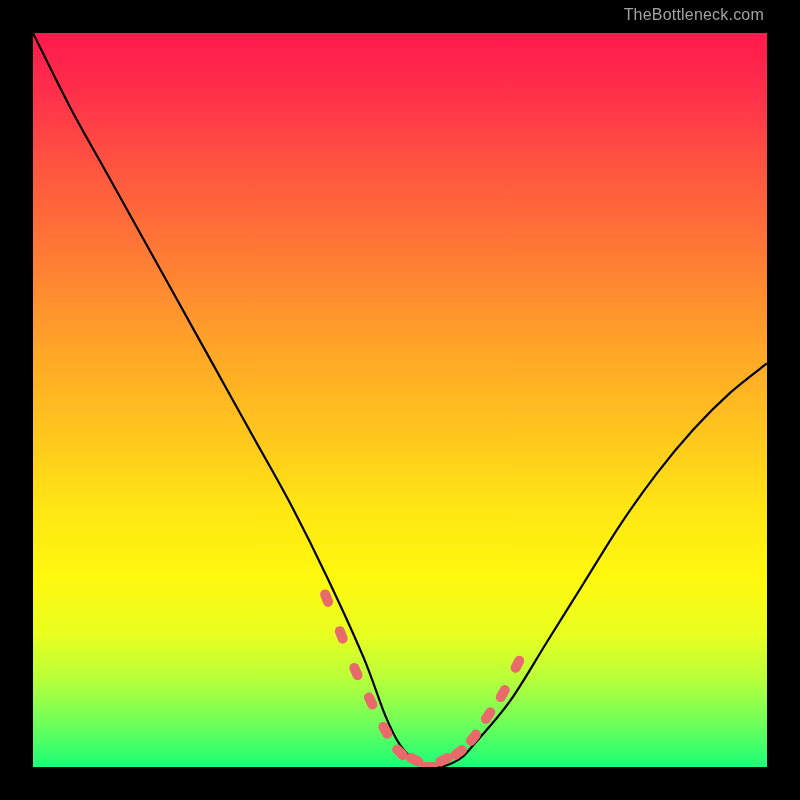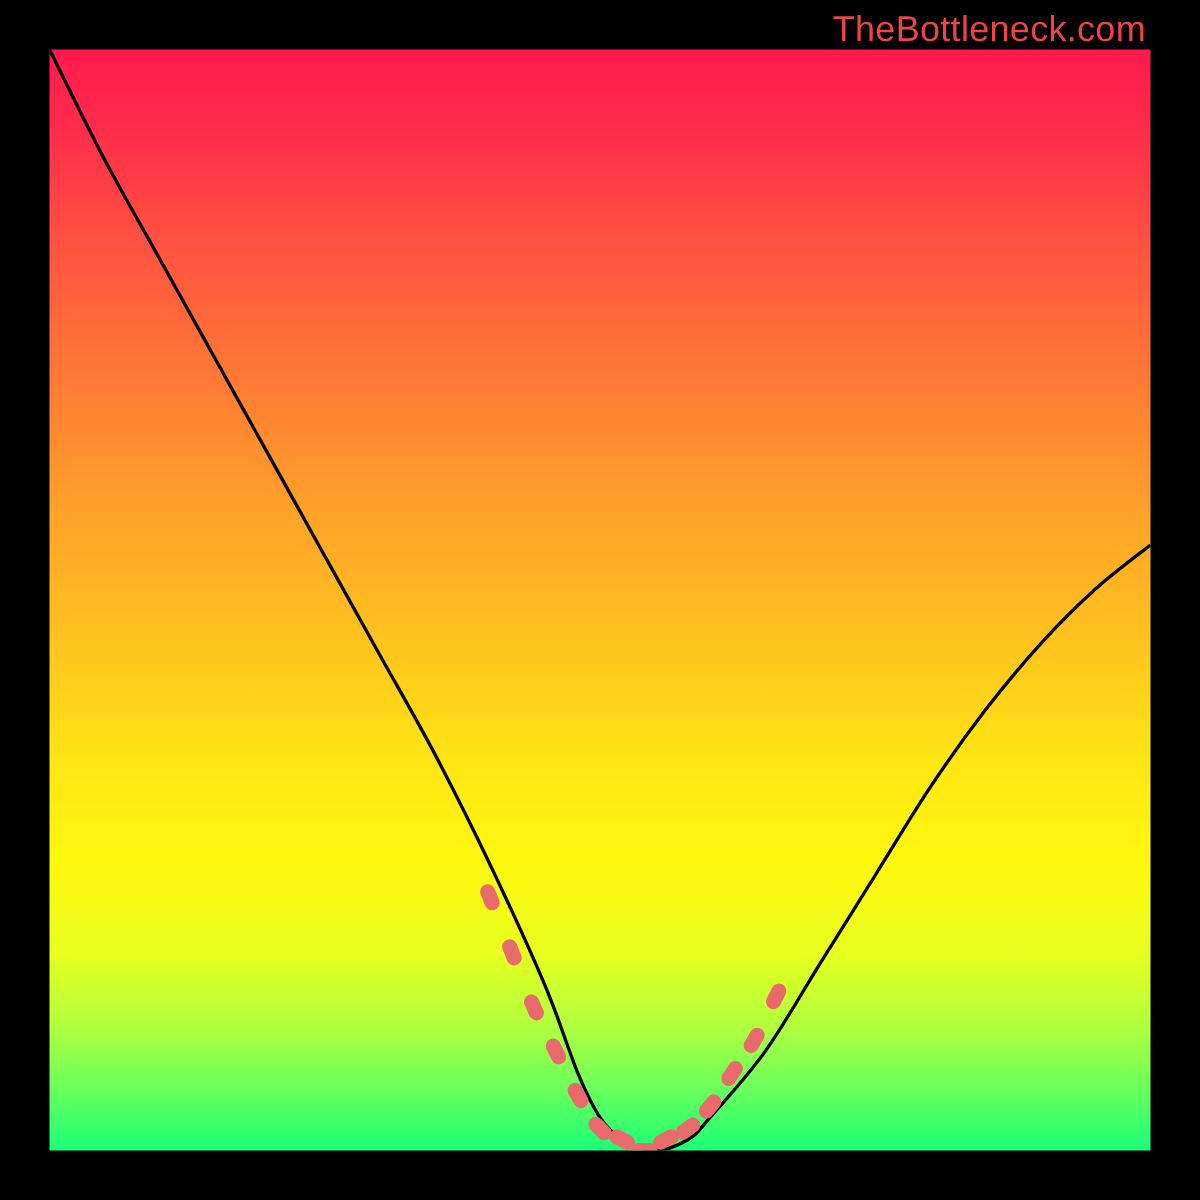--- a/index.html
+++ b/index.html
@@ -39,22 +39,22 @@
       #e8ff20 82%,
       #b8ff3a 88%,
       #70ff5a 94%,
       #1aff77 100%
     );
   }
   .attribution {
     position: absolute;
     top: 6px;
     right: 36px;
-    color: #ef4444;
-    font-size: 24px;
+    color: #a3a3a3;
+    font-size: 16px;
     font-weight: 500;
     letter-spacing: 0.2px;
   }
   svg.curve {
     position: absolute;
     left: 0;
     top: 0;
     width: 734px;
     height: 734px;
   }

